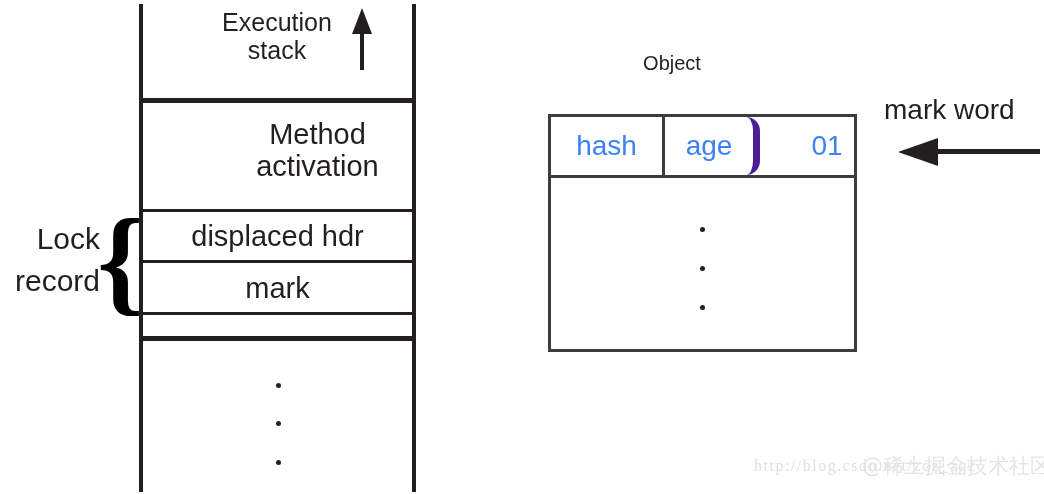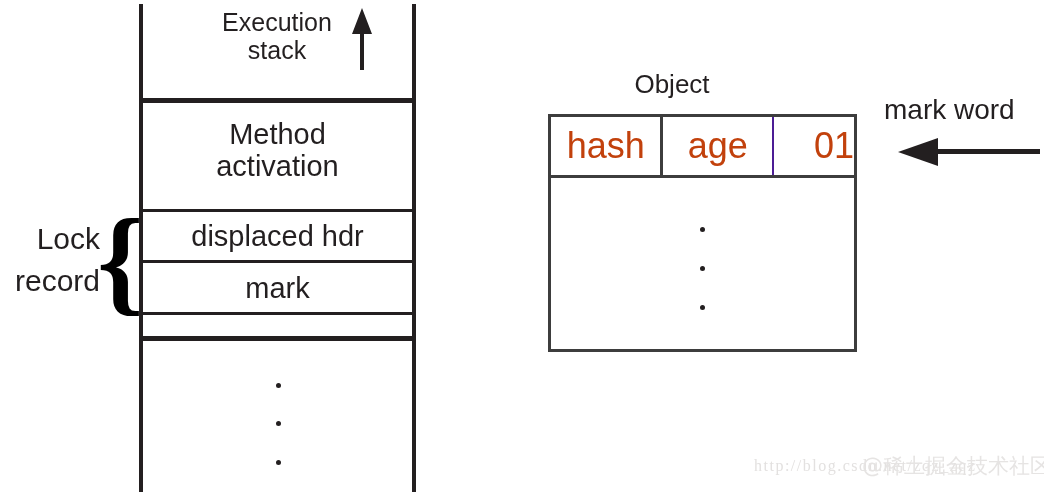--- a/index.html
+++ b/index.html
@@ -54,20 +54,21 @@
     top: 8px;
     width: 220px;
     font-size: 25px;
     margin-left: 28px;
   }
   #lbl-method-activation {
     left: 139px;
     top: 118px;
     width: 277px;
     font-size: 29px;
+    padding-left: 40px;
   }
   #lbl-displaced-hdr {
     left: 139px;
     top: 220px;
     width: 277px;
     font-size: 29px;
   }
   #lbl-owner {
     left: 139px;
     top: 272px;
@@ -118,23 +119,23 @@
     position: absolute;
     width: 5px;
     height: 5px;
     background: #231f20;
     border-radius: 50%;
   }
 
   
   #lbl-object {
     left: 592px;
-    top: 70px;
+    top: 52px;
     width: 160px;
-    font-size: 26px;
+    font-size: 20px;
   }
   #object-box {
     position: absolute;
     left: 548px;
     top: 114px;
     width: 309px;
     height: 238px;
     box-sizing: border-box;
     border: 3px solid #3d3d3d;
     background: #ffffff;
@@ -146,26 +147,26 @@
     right: 0;
     height: 61px;
     display: flex;
     border-bottom: 3px solid #3d3d3d;
     box-sizing: border-box;
   }
   .objcell {
     display: flex;
     align-items: center;
     justify-content: center;
-    font-size: 36px;
-    color: #c2410c;
+    font-size: 28px;
+    color: #3b82f6;
     box-sizing: border-box;
   }
   #cell-hash { width: 114px; border-right: 3px solid #3d3d3d; }
-  #cell-age  { width: 112px; border-right: 2px solid #4c1d95; }
+  #cell-age  { width: 95px; border-right: 7px solid #4c1d95; border-radius: 14px; }
   #cell-bits { flex: 1; padding-left: 40px; }
 
   #object-body {
     position: absolute;
     left: 0;
     top: 61px;
     right: 0;
     bottom: 0;
   }
 

